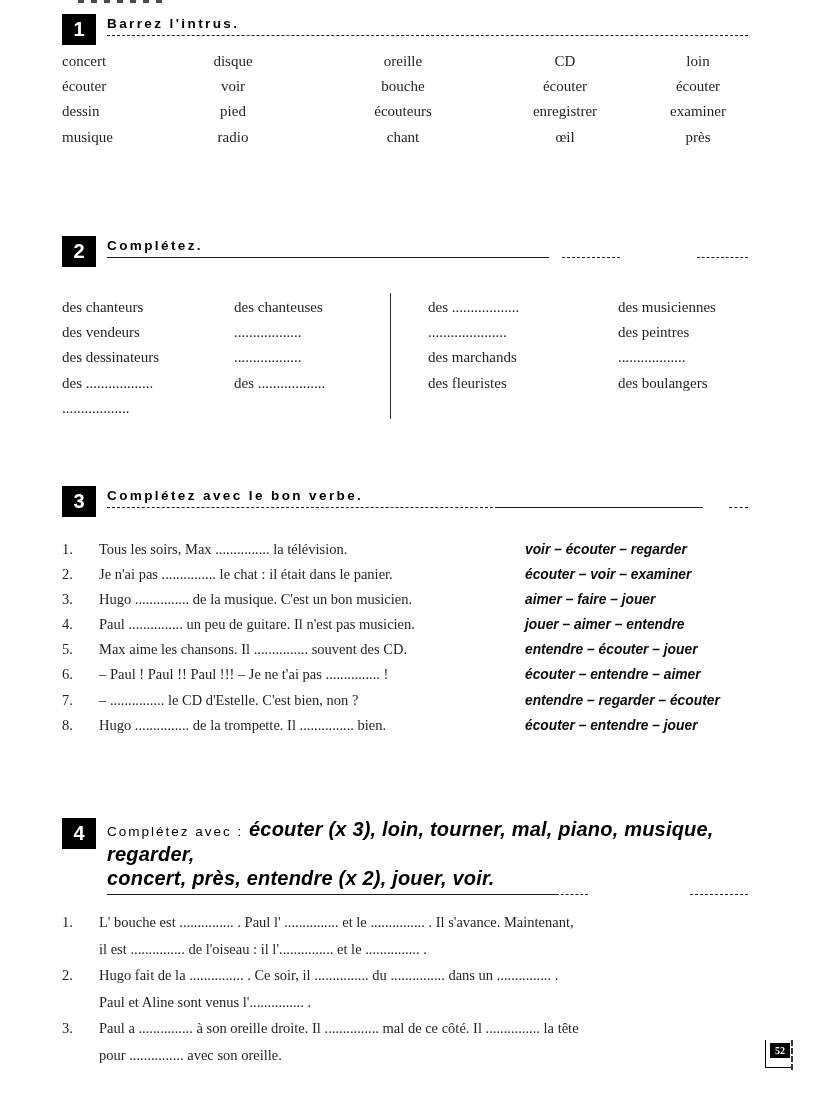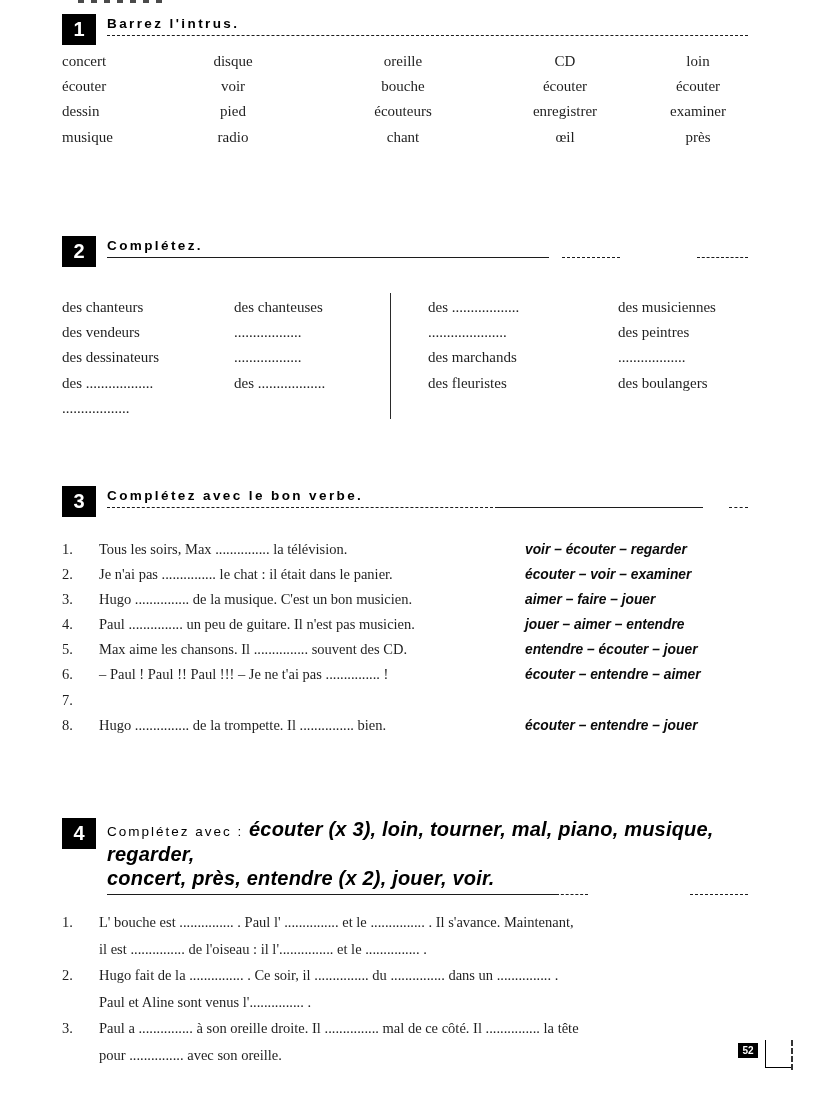--- a/index.html
+++ b/index.html
@@ -66,22 +66,22 @@
   .ex4-items { margin-top:13px; }
   .ex4-row { display:flex; font-size:14.5px; line-height:26.6px; }
   .ex4-num { flex:0 0 37px; }
   .ex4-text { flex:1 1 auto; white-space:pre-line; }
   
   .corner-bracket {
     position:absolute; left:765px; top:1040px; width:25px; height:27px;
     border-left:1.5px solid #000; border-bottom:1.5px solid #000;
   }
   .page-badge {
-    position:absolute; left:738px; top:1043px; width:20px; height:15px; background:#000;
-    color:#fff; font-family:Liberation Sans, sans-serif; font-size:10px; font-weight:bold;
+    position:absolute; left:770px; top:1043px; width:20px; height:15px; background:#000;
+    color:#fff; font-family:Liberation Serif, serif; font-size:10px; font-weight:bold;
     display:flex; align-items:center; justify-content:center;
   }
   .edge-dashes {
     position:absolute; left:791px; top:1040px; width:0; height:30px;
     border-right:2px dashed #333;
   }
   .top-fragment {
     position:absolute; left:78px; top:0; width:88px; height:3px;
     background:repeating-linear-gradient(90deg,#4a4a4a 0 6px,transparent 6px 13px);
   }
@@ -206,20 +206,22 @@
         <span class="ex3-sent">Max aime les chansons. Il ............... souvent des CD.</span>
         <span class="ex3-opts">entendre – écouter – jouer</span>
       </div>
       <div class="ex3-row">
         <span class="ex3-num">6.</span>
         <span class="ex3-sent">– Paul ! Paul !! Paul !!! – Je ne t'ai pas ............... !</span>
         <span class="ex3-opts">écouter – entendre – aimer</span>
       </div>
       <div class="ex3-row">
         <span class="ex3-num">7.</span>
+        <span class="ex3-sent">– ............... le CD d'Estelle. C'est bien, non ?</span>
+        <span class="ex3-opts">entendre – regarder – écouter</span>
       </div>
       <div class="ex3-row">
         <span class="ex3-num">8.</span>
         <span class="ex3-sent">Hugo ............... de la trompette. Il ............... bien.</span>
         <span class="ex3-opts">écouter – entendre – jouer</span>
       </div>
     </div>
   </div>
 
   <div class="sec" style="top:818px;">

